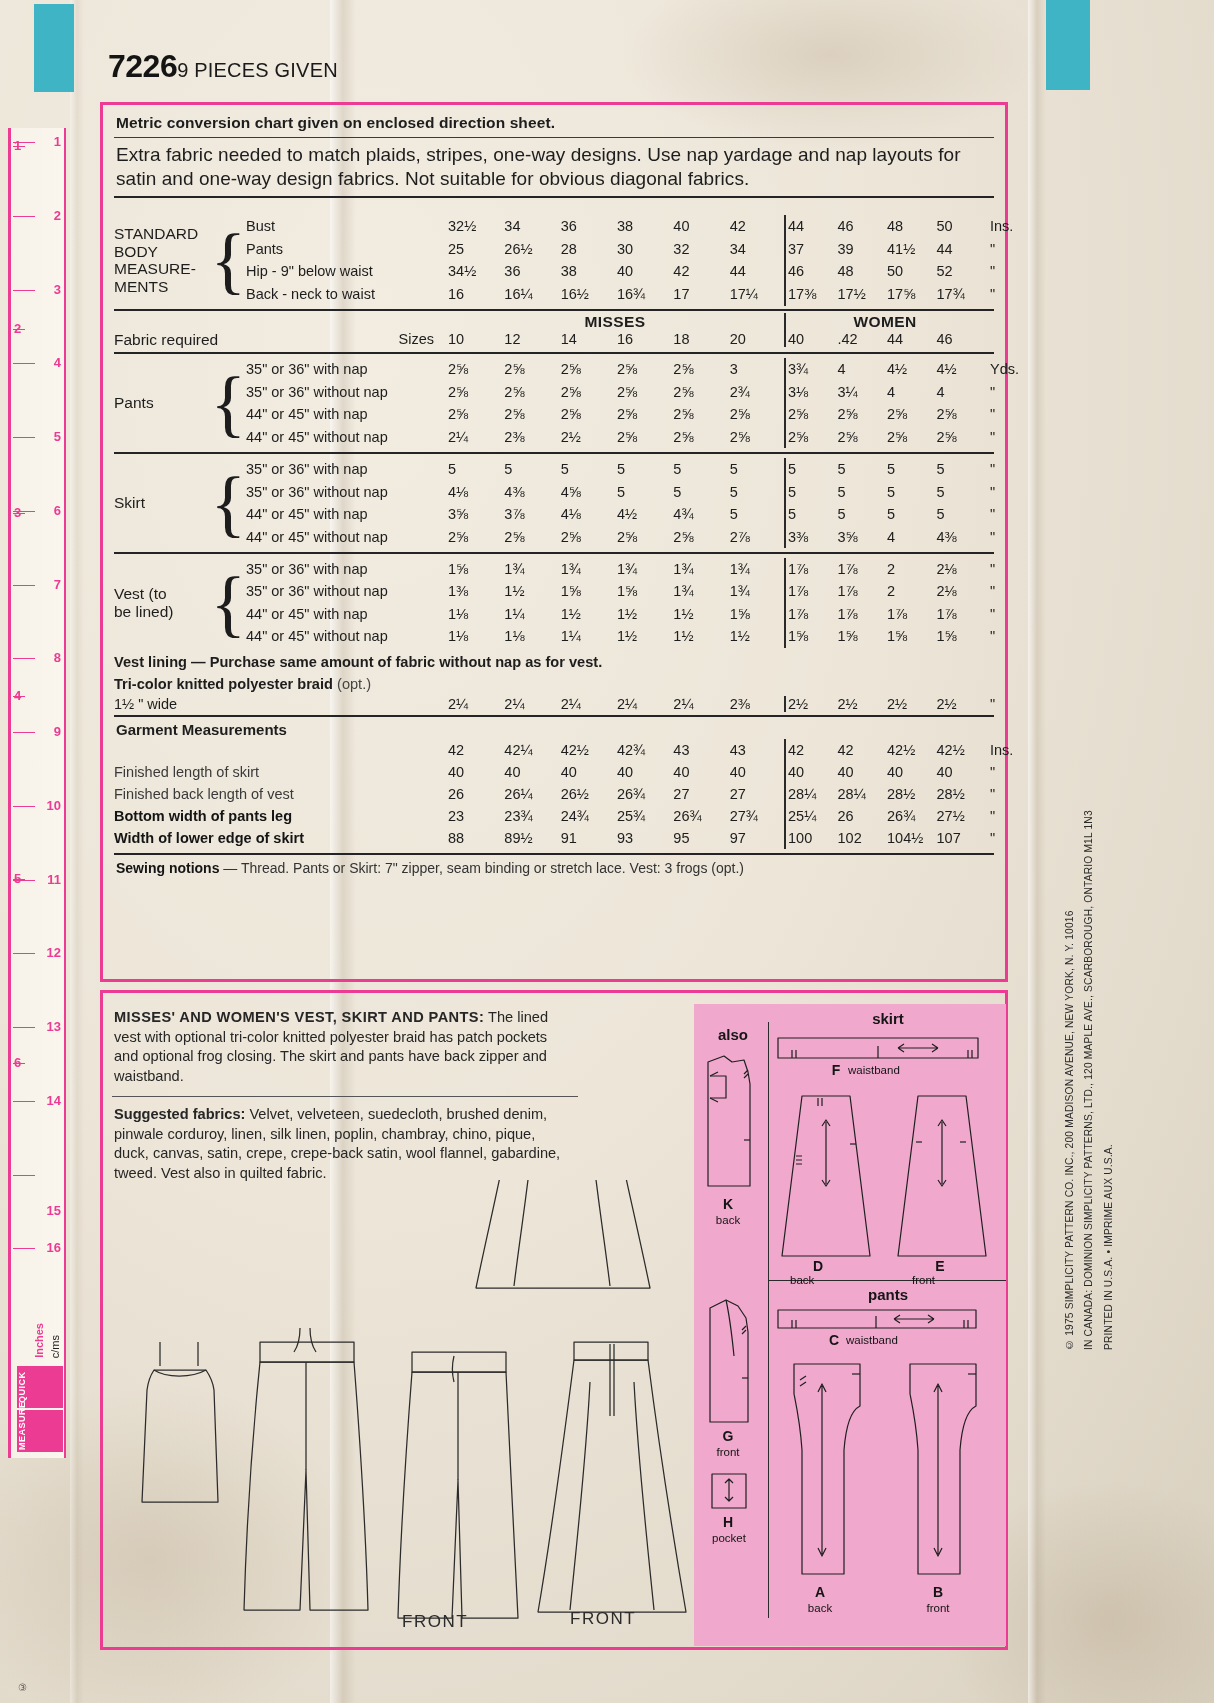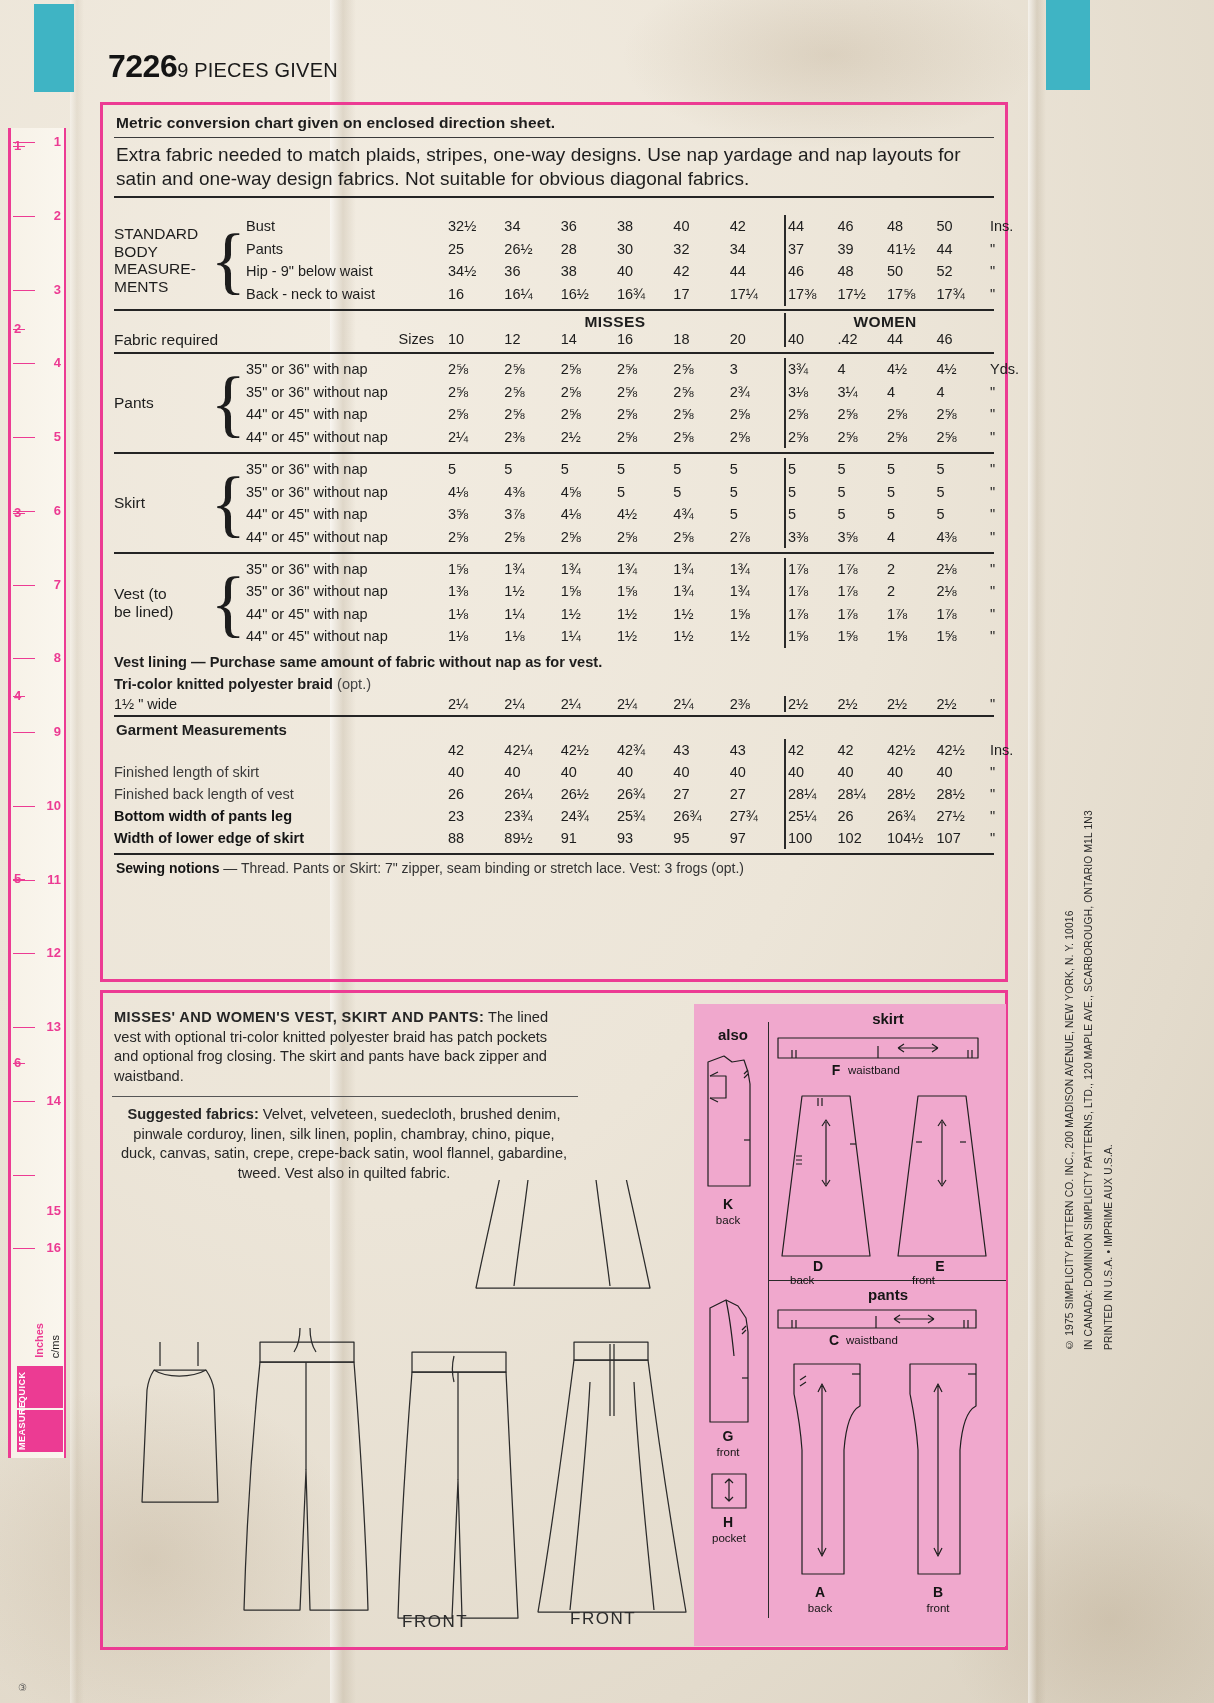--- a/index.html
+++ b/index.html
@@ -138,21 +138,21 @@
   .notions b { color: #141414; }
 
   
   #descblock {
     position: absolute; left: 112px; top: 1000px; width: 466px;
     font-size: 14.6px; color: #262626; line-height: 1.34;
   }
   #descblock .d1 { padding: 8px 4px 8px 2px; }
   #descblock .d1 b { font-weight: bold; letter-spacing: .4px; }
   #descblock .sep { border-top: 1px solid #555; margin: 2px 0 0 0; }
-  #descblock .d2 { padding: 8px 4px 8px 2px; text-align: center; }
+  #descblock .d2 { padding: 8px 4px 8px 2px; }
 
   
   #illus { position: absolute; left: 104px; top: 1180px; width: 590px; height: 465px; }
 
   
   #pieces {
     position: absolute; left: 694px; top: 1004px; width: 312px; height: 642px;
     background: #f0a8cd;
   }
   #pieces .divider-v { position: absolute; background: #2a2a2a; width: 1px; }

